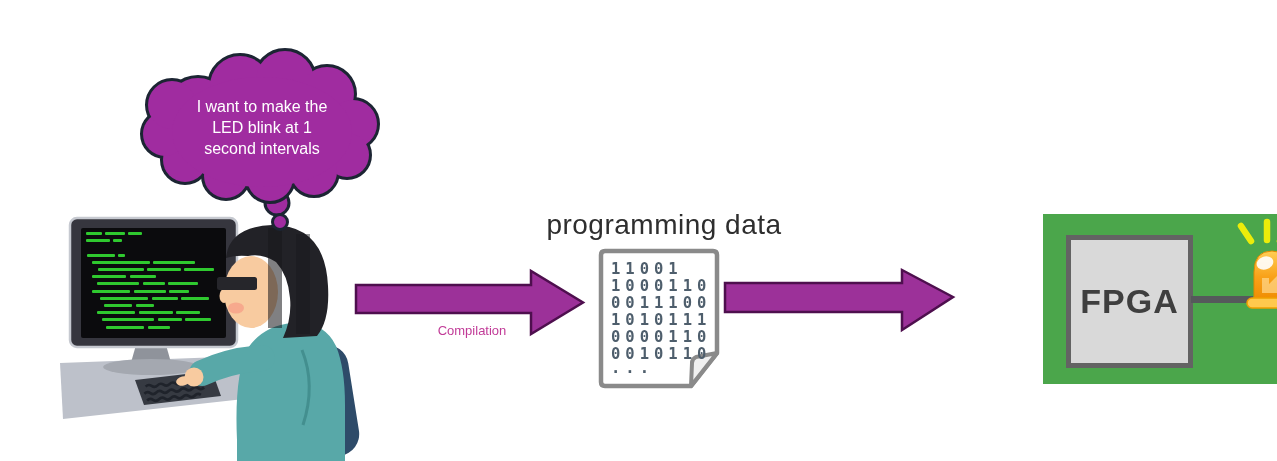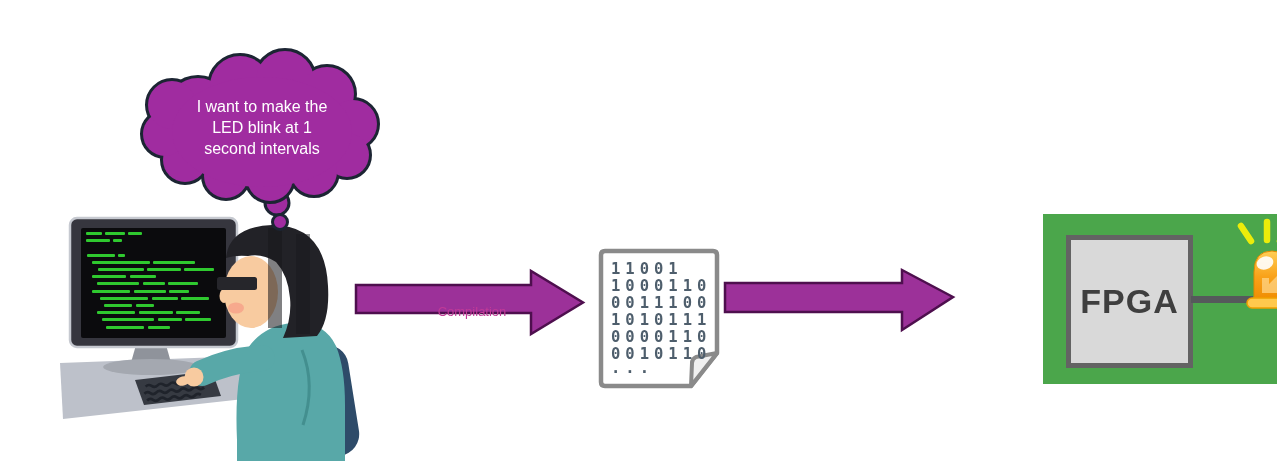--- a/index.html
+++ b/index.html
@@ -135,24 +135,25 @@
       <ellipse cx="124" cy="84" rx="90" ry="55"></ellipse>
     </g>
     <text class="bubble-text" x="124" y="64">I want to make the</text>
     <text class="bubble-text" x="124" y="85">LED blink at 1</text>
     <text class="bubble-text" x="124" y="106">second intervals</text>
   </svg>
 
   <svg class="abs" style="left:350px;top:265px;" width="240" height="75" viewBox="0 0 240 75">
     <polygon points="6,20 181,20 181,6 233,37.5 181,69 181,48 6,48" fill="#9C3199" stroke="#4E0F4E" stroke-width="2.5"></polygon>
   </svg>
-  <div class="flow-label" style="left:352px;top:304px;width:240px;">
+  <div class="flow-label" style="left:352px;top:323px;width:240px;">
     <div>Compilation</div>
   </div>
 
+  <div class="title" style="left:514px;top:209px;width:300px;">programming data</div>
   <svg class="abs" style="left:592px;top:246px;" width="134" height="146" viewBox="0 0 134 146">
     <path d="M13,5 L121,5 Q125,5 125,9 L125,107 L99,140 L13,140 Q9,140 9,136 L9,9 Q9,5 13,5 Z" fill="#FFFFFF" stroke="#8A8A8A" stroke-width="4.5" stroke-linejoin="round"></path>
     <path d="M99,140 L125,107 L104,111 Q100,113 100,117 Z" fill="#F0F0F0" stroke="#8A8A8A" stroke-width="4" stroke-linejoin="round"></path>
     <text class="bin" x="19" y="28">11001</text>
     <text class="bin" x="19" y="45">1000110</text>
     <text class="bin" x="19" y="62">0011100</text>
     <text class="bin" x="19" y="79">1010111</text>
     <text class="bin" x="19" y="96">0000110</text>
     <text class="bin" x="19" y="113">0010110</text>
     <text class="bin" x="19" y="127">...</text>

